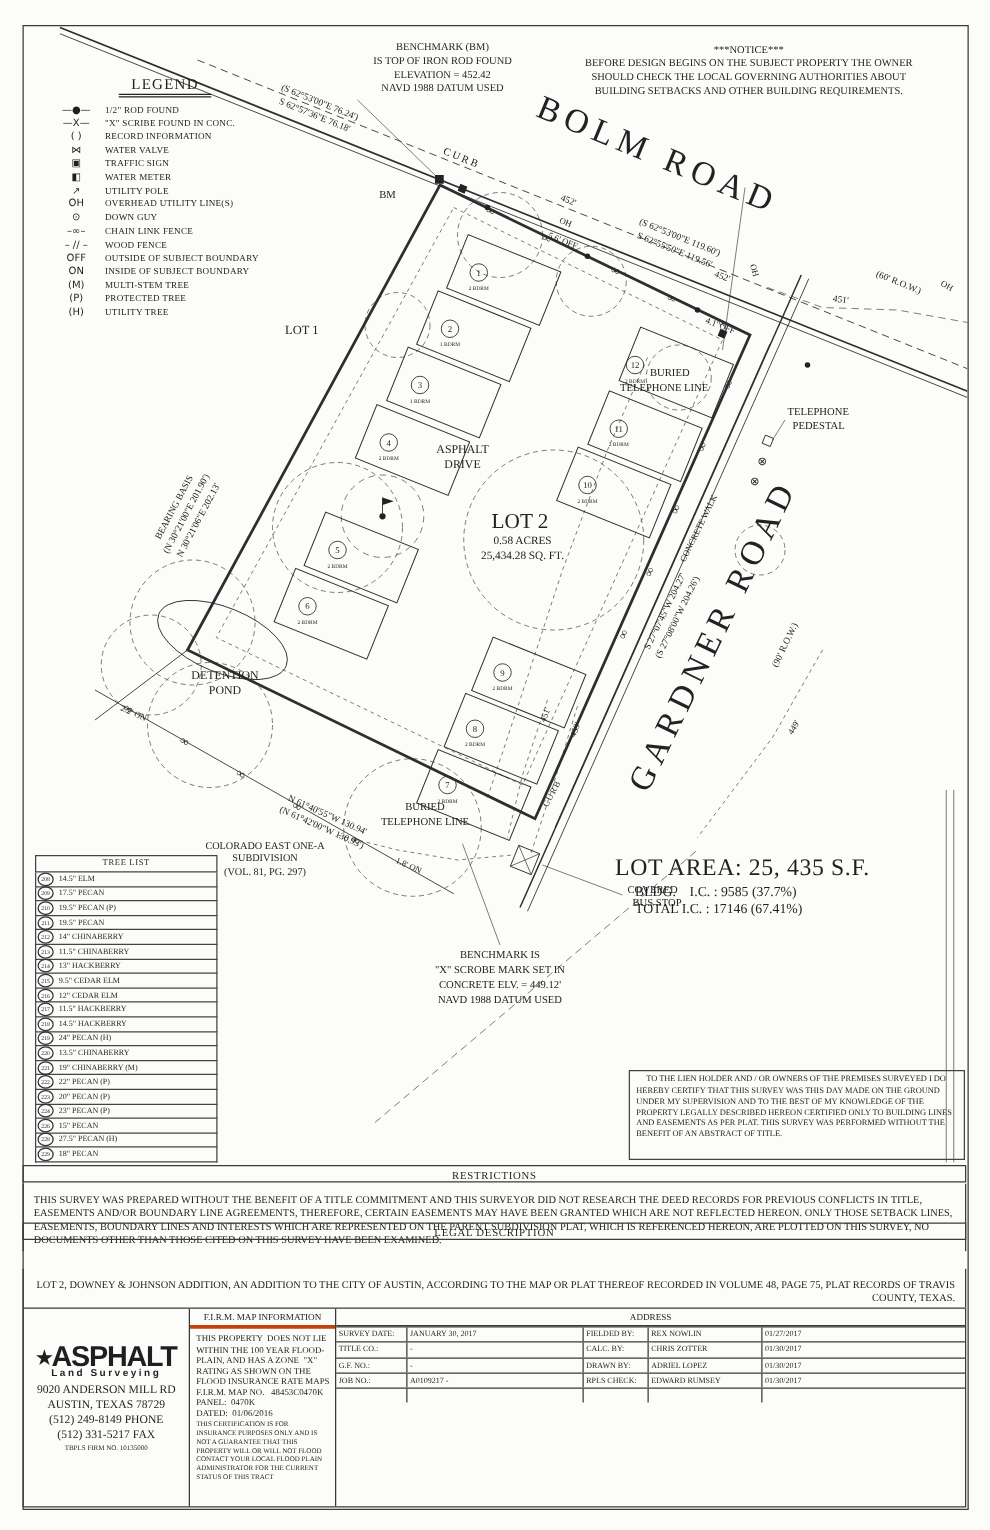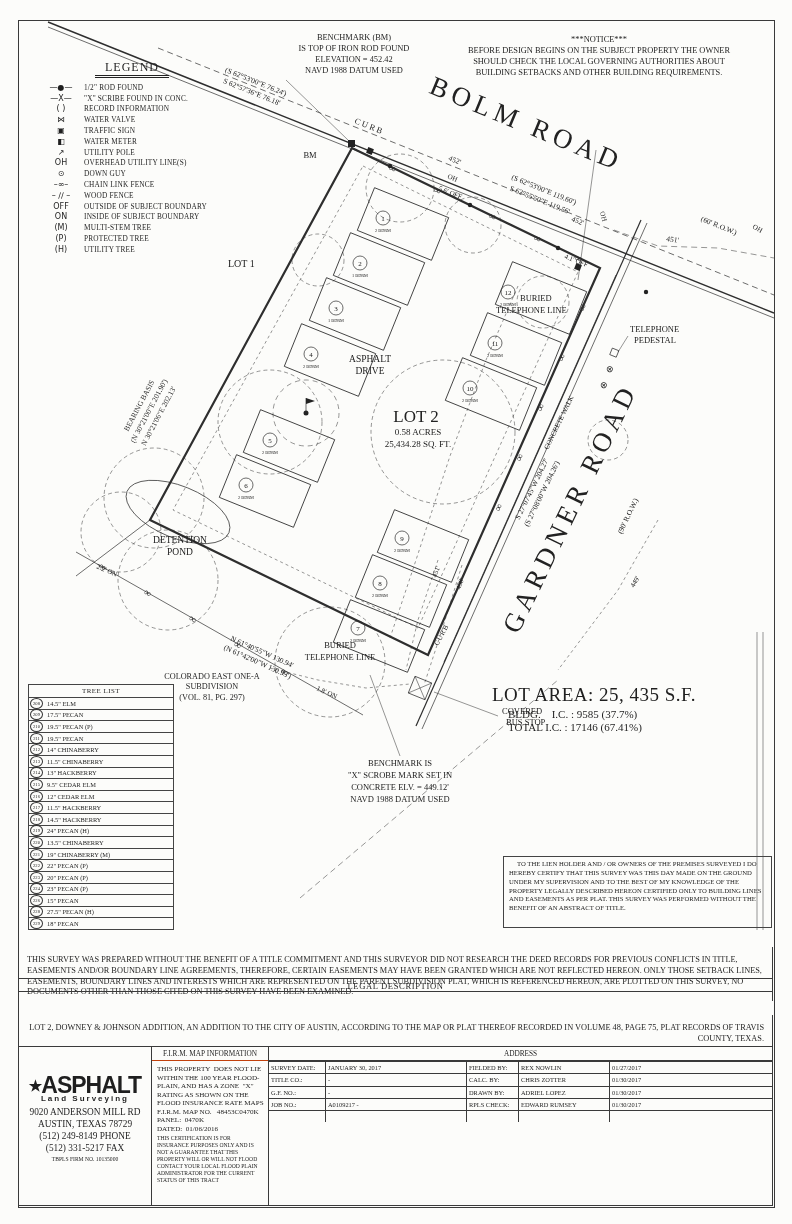--- a/index.html
+++ b/index.html
@@ -78,21 +78,21 @@
   .c-logo{width:133px;}
   .c-firm{width:117px;}
   .c-addr{flex:1;border-right:none;}
   .scale-txt{position:absolute;left:50px;top:60px;font-size:7.5px;line-height:1.5;}
   .logo-wrap{text-align:center;padding-top:28px;}
   .logo-main{font-family:"Liberation Sans",sans-serif;font-weight:bold;font-size:23px;letter-spacing:-1px;line-height:.9;}
   .logo-star{font-size:15px;vertical-align:2px;}
   .logo-sub{font-family:"Liberation Sans",sans-serif;font-weight:bold;font-size:8px;letter-spacing:2px;margin-top:-2px;}
   .logo-addr{font-size:9.3px;line-height:1.3;margin-top:3px;}
   .logo-firmno{font-size:5.6px;margin-top:2px;}
-  .firm-head{border-bottom:1px solid #c2410c;text-align:center;font-size:7.3px;height:13px;line-height:13px;}
+  .firm-head{border-bottom:3px solid #c2410c;text-align:center;font-size:7.3px;height:13px;line-height:13px;}
   .firm-text{font-size:7.1px;line-height:1.2;padding:4px 4px 0 5px;}
   .firm-disc{font-size:5.6px;line-height:1.25;padding:2px 4px 0 5px;}
   .addr-head{border-bottom:1px solid #3a3a3a;text-align:center;font-size:7.3px;height:13px;line-height:13px;}
   .addr-body{height:88px;display:flex;align-items:center;justify-content:center;text-align:center;
              font-size:14.5px;line-height:1.4;}
   .jobtable{border-top:1px solid #3a3a3a;}
   .jrow{display:grid;grid-template-columns:57px 141px 52px 91px 33px;height:11.3px;border-bottom:1px solid #3a3a3a;}
   .jrow:last-child{border-bottom:none;}
   .jcell{border-right:1px solid #3a3a3a;font-size:6.4px;line-height:11.3px;padding-left:2px;overflow:hidden;}
   .jcell:last-child{border-right:none;}
@@ -594,20 +594,21 @@
   </div>
 
   <div class="abs lotarea">
     <div class="big">LOT AREA:  25, 435 S.F.</div>
     <div class="ic pre">BLDG.    I.C. : 9585 (37.7%)
 TOTAL I.C. : 17146 (67.41%)</div>
   </div>
 
   <div class="abs cert">TO THE LIEN HOLDER AND / OR OWNERS OF THE PREMISES SURVEYED I DO HEREBY CERTIFY THAT THIS SURVEY WAS THIS DAY MADE ON THE GROUND UNDER MY SUPERVISION AND TO THE BEST OF MY KNOWLEDGE OF THE PROPERTY LEGALLY DESCRIBED HEREON CERTIFIED ONLY TO BUILDING LINES AND EASEMENTS AS PER PLAT. THIS SURVEY WAS PERFORMED WITHOUT THE BENEFIT OF AN ABSTRACT OF TITLE.</div>
 
+  <div class="abs bar" style="top:932px;">RESTRICTIONS</div>
   <div class="abs bartext" style="top:947px;height:54px;">THIS SURVEY WAS PREPARED WITHOUT THE BENEFIT OF A TITLE COMMITMENT AND THIS SURVEYOR DID NOT RESEARCH THE DEED RECORDS FOR PREVIOUS CONFLICTS IN TITLE, EASEMENTS AND/OR BOUNDARY LINE AGREEMENTS, THEREFORE, CERTAIN EASEMENTS MAY HAVE BEEN GRANTED WHICH ARE NOT REFLECTED HEREON.  ONLY THOSE SETBACK LINES, EASEMENTS, BOUNDARY LINES AND INTERESTS WHICH ARE REPRESENTED ON THE PARENT SUBDIVISION PLAT, WHICH IS REFERENCED HEREON, ARE PLOTTED ON THIS SURVEY, NO DOCUMENTS OTHER THAN THOSE CITED ON THIS SURVEY HAVE BEEN EXAMINED.</div>
   <div class="abs bar" style="top:978px;">LEGAL DESCRIPTION</div>
   <div class="abs bartext" style="top:1015px;height:31px;text-align:right;">LOT 2, DOWNEY &amp; JOHNSON ADDITION, AN ADDITION TO THE CITY OF AUSTIN, ACCORDING TO THE MAP OR PLAT THEREOF RECORDED IN VOLUME 48, PAGE 75, PLAT RECORDS OF TRAVIS COUNTY, TEXAS.</div>
 
   <div class="abs bottom">
 
     <div class="bcol c-logo">
       <div class="logo-wrap">
         <div class="logo-main"><span class="logo-star">★</span><span>ASPHALT</span></div>
         <div class="logo-sub">Land Surveying</div>

